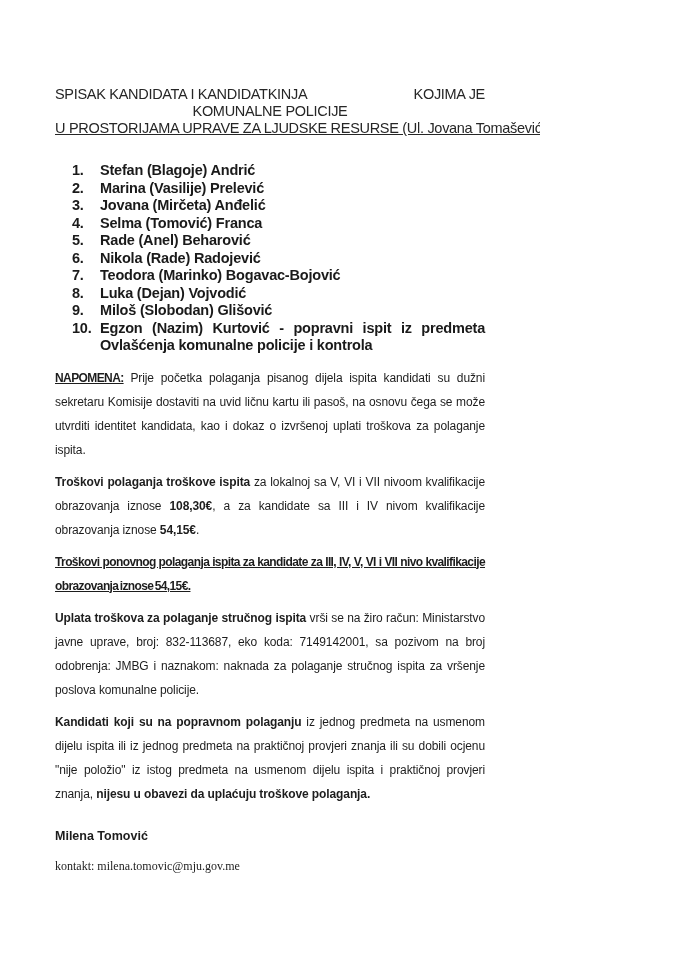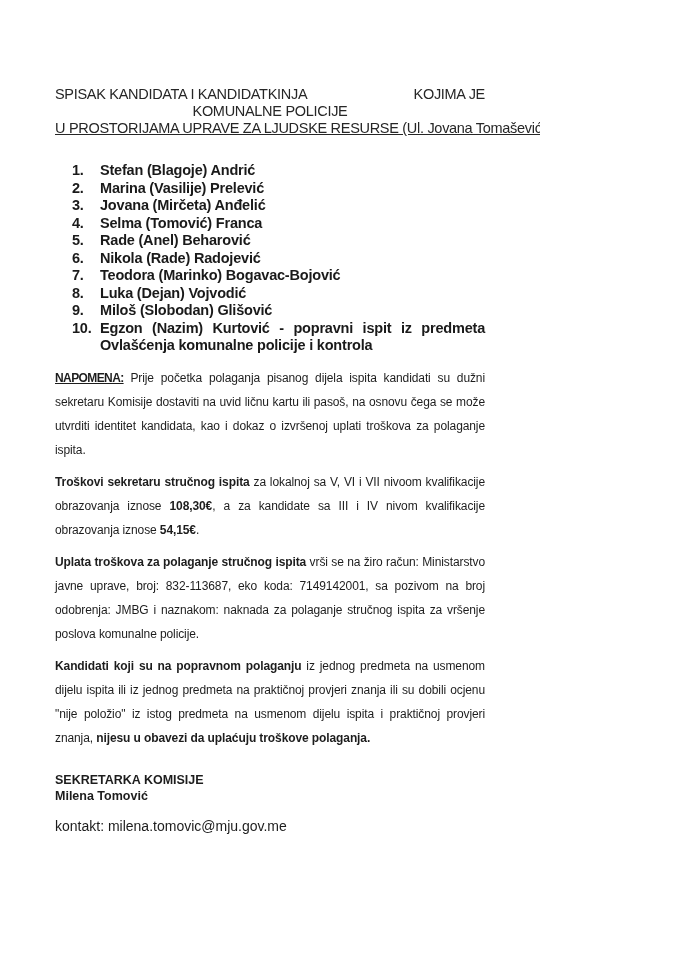--- a/index.html
+++ b/index.html
@@ -56,21 +56,21 @@
   .para .u { text-decoration: underline; }
   .para .b.u { letter-spacing: -0.6px; word-spacing: -1.5px; }
 
   
   .sig {
     margin-top: 22px;
     font-size: 12.5px;
     line-height: 16px;
     font-weight: bold;
   }
-  .contact { margin-top: 14px; font-size: 14px; line-height: 16px; }
+  .contact { margin-top: 14px; font-size: 12px; line-height: 16px; font-family: Liberation Serif, serif; }
 </style>
 </head>
 <body>
 
 <div class="page">
 
   <header class="title">
     <div class="t-row1">
       <span>SPISAK KANDIDATA I KANDIDATKINJA</span>
       <span>KOJIMA JE</span>
@@ -117,26 +117,26 @@
         <span class="nm">Miloš (Slobodan) Glišović</span>
       </li>
       <li class="cand">
         <span class="num">10.</span>
         <span class="nm">Egzon (Nazim) Kurtović - popravni ispit iz predmeta Ovlašćenja komunalne policije i kontrola</span>
       </li>
     </ol>
 
   <section class="paras">
       <p class="para"><span class="b u">NAPOMENA:</span><span class=""> Prije početka polaganja pisanog dijela ispita kandidati su dužni sekretaru Komisije dostaviti na uvid ličnu kartu ili pasoš, na osnovu čega se može utvrditi identitet kandidata, kao i dokaz o izvršenoj uplati troškova za polaganje ispita.</span></p>
-      <p class="para"><span class="b">Troškovi sekretaru stručnog ispita</span><span class=""> za lokalnoj sa V, VI i VII nivoom kvalifikacije obrazovanja iznose </span><span class="b">108,30€</span><span class="">, a za kandidate sa III i IV nivom kvalifikacije obrazovanja iznose </span><span class="b">54,15€</span><span class="">.</span></p>
+      <p class="para"><span class="b">Troškovi polaganja troškove ispita</span><span class=""> za lokalnoj sa V, VI i VII nivoom kvalifikacije obrazovanja iznose </span><span class="b">108,30€</span><span class="">, a za kandidate sa III i IV nivom kvalifikacije obrazovanja iznose </span><span class="b">54,15€</span><span class="">.</span></p>
+      <p class="para"><span class="b u">Troškovi ponovnog polaganja ispita za kandidate za III, IV, V, VI i VII nivo kvalifikacije obrazovanja iznose 54,15€.</span></p>
       <p class="para"><span class="b">Uplata troškova za polaganje stručnog ispita</span><span class=""> vrši se na žiro račun: Ministarstvo javne uprave, broj: 832-113687, eko koda: 7149142001, sa pozivom na broj odobrenja: JMBG i naznakom: naknada za polaganje stručnog ispita za vršenje poslova komunalne policije.</span></p>
       <p class="para"><span class="b">Kandidati koji su na popravnom polaganju</span><span class=""> iz jednog predmeta na usmenom dijelu ispita ili iz jednog predmeta na praktičnoj provjeri znanja ili su dobili ocjenu "nije položio" iz istog predmeta na usmenom dijelu ispita i praktičnoj provjeri znanja, </span><span class="b">nijesu u obavezi da uplaćuju troškove polaganja.</span></p>
     </section>
 
   <footer>
     <div class="sig">
-      <div>SEKRETARKA KOMISIJE</div>
       <div>Milena Tomović</div>
     </div>
     <div class="contact">kontakt: milena.tomovic@mju.gov.me</div>
   </footer>
 
 </div>
 
 </body></html>

